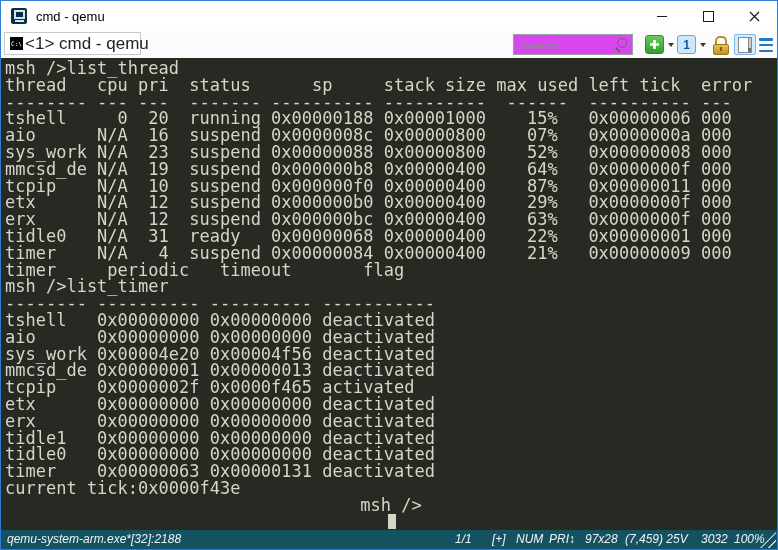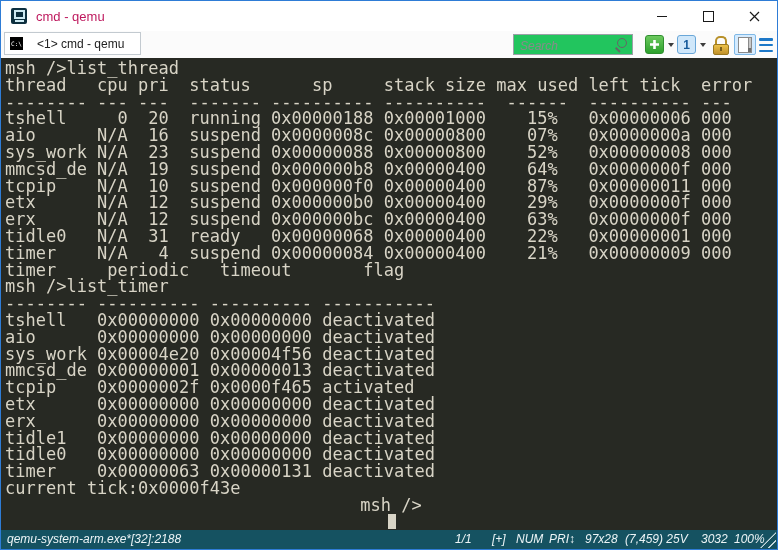--- a/index.html
+++ b/index.html
@@ -5,36 +5,36 @@
   html,body{margin:0;padding:0;background:#fff;}
   body{width:778px;height:550px;overflow:hidden;font-family:"Liberation Sans",sans-serif;}
   .window{position:relative;width:778px;height:550px;box-sizing:border-box;
     border:1px solid var(--window-border,#2e7cd6);background:#fff;}
 
   
   .titlebar{position:absolute;top:0;left:0;right:0;height:30px;background:#fff;display:flex;align-items:center;}
   .app-icon{width:16px;height:16px;margin-left:10px;background:#0d2f3f;border-radius:2px;flex:0 0 auto;}
   .app-icon .scr{display:block;width:7px;height:5px;border:2px solid #cde9f2;margin:2px auto 0;}
   .app-icon .base{display:block;width:9px;height:2px;background:#cde9f2;margin:1px auto 0;}
-  .title{margin-left:9px;font-size:13px;color:#be185d;}
+  .title{margin-left:9px;font-size:13px;color:#000000;}
   .caption-buttons{position:absolute;right:0;top:0;height:30px;display:flex;}
   .cap-btn{width:46px;height:30px;display:flex;align-items:center;justify-content:center;cursor:default;}
   .glyph-min{width:10px;height:1px;background:#1a1a1a;display:block;}
   .glyph-max{width:9px;height:9px;border:1px solid #1a1a1a;display:block;}
 
   
   .tabbar{position:absolute;top:30px;left:0;right:0;height:27px;background:#fbfbfb;}
   .tab{position:absolute;left:3px;top:1px;width:137px;height:23px;box-sizing:border-box;background:#fff;
     border:1px solid #c3cad0;display:flex;align-items:center;}
   .cmd-icon{width:13px;height:13px;background:#000;margin-left:5px;flex:0 0 auto;
     color:#fff;font-family:"DejaVu Sans Mono",monospace;font-size:6px;line-height:13px;text-align:center;overflow:hidden;}
-  .tab-label{margin-left:14px;font-size:12px;color:#222;white-space:nowrap;}
+  .tab-label{margin-left:2px;font-size:17px;color:#222;white-space:nowrap;}
 
   .searchbox{position:absolute;left:512px;top:3px;width:120px;height:21px;box-sizing:border-box;
-    background:#22c55e;border:1px solid #9aa0a6;}
+    background:#d946ef;border:1px solid #9aa0a6;}
   .searchbox input{position:absolute;left:4px;top:1px;width:95px;height:17px;border:none;outline:none;
     font-family:"Liberation Sans",sans-serif;font-size:12px;color:#333;background:transparent;}
   .searchbox input::placeholder{font-style:italic;color:#8a8a8a;}
   .magnifier{position:absolute;right:4px;top:3px;width:13px;height:13px;}
   .magnifier::before{content:"";position:absolute;right:1px;top:0;width:8px;height:8px;border:1.5px solid #666;border-radius:50%;}
   .magnifier::after{content:"";position:absolute;left:0;bottom:1px;width:6px;height:1.5px;background:#666;transform:rotate(45deg);}
 
   .tb-btn{position:absolute;box-sizing:border-box;display:flex;align-items:center;justify-content:center;cursor:default;}
   .btn-plus{left:644px;top:4px;width:19px;height:19px;border:1px solid #2f8f2f;border-radius:3px;
     background:linear-gradient(#6cc95e,#2ca02c);}

